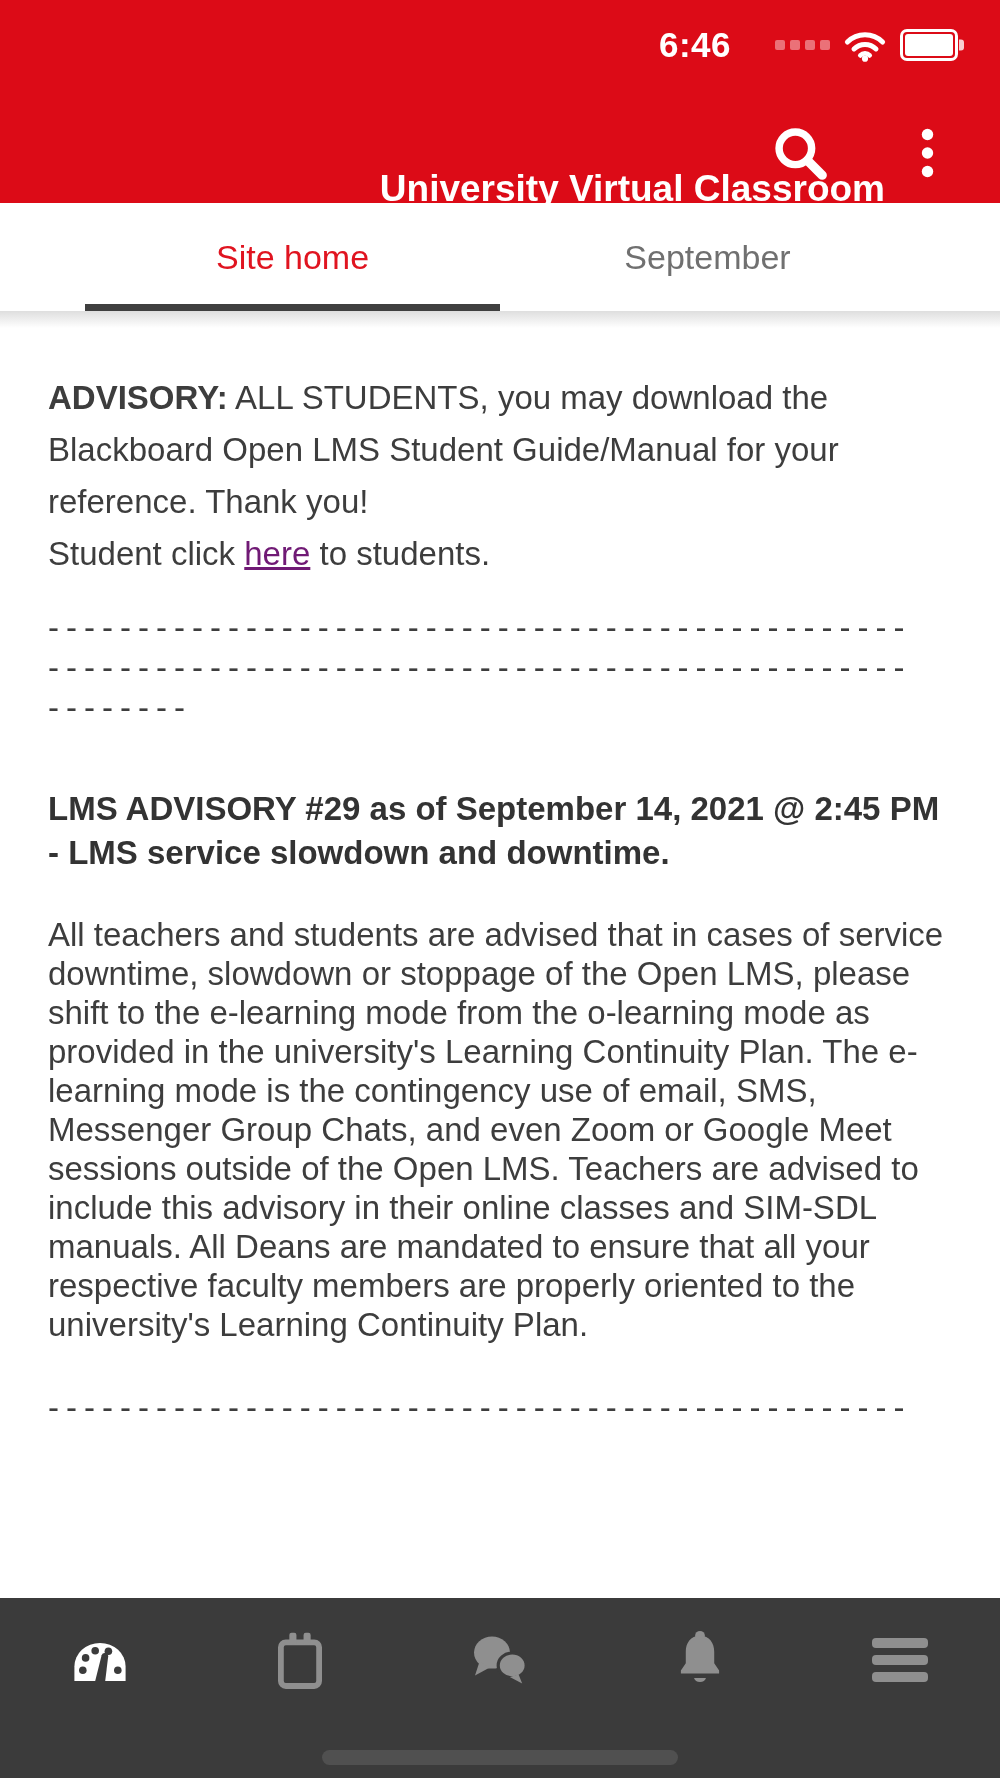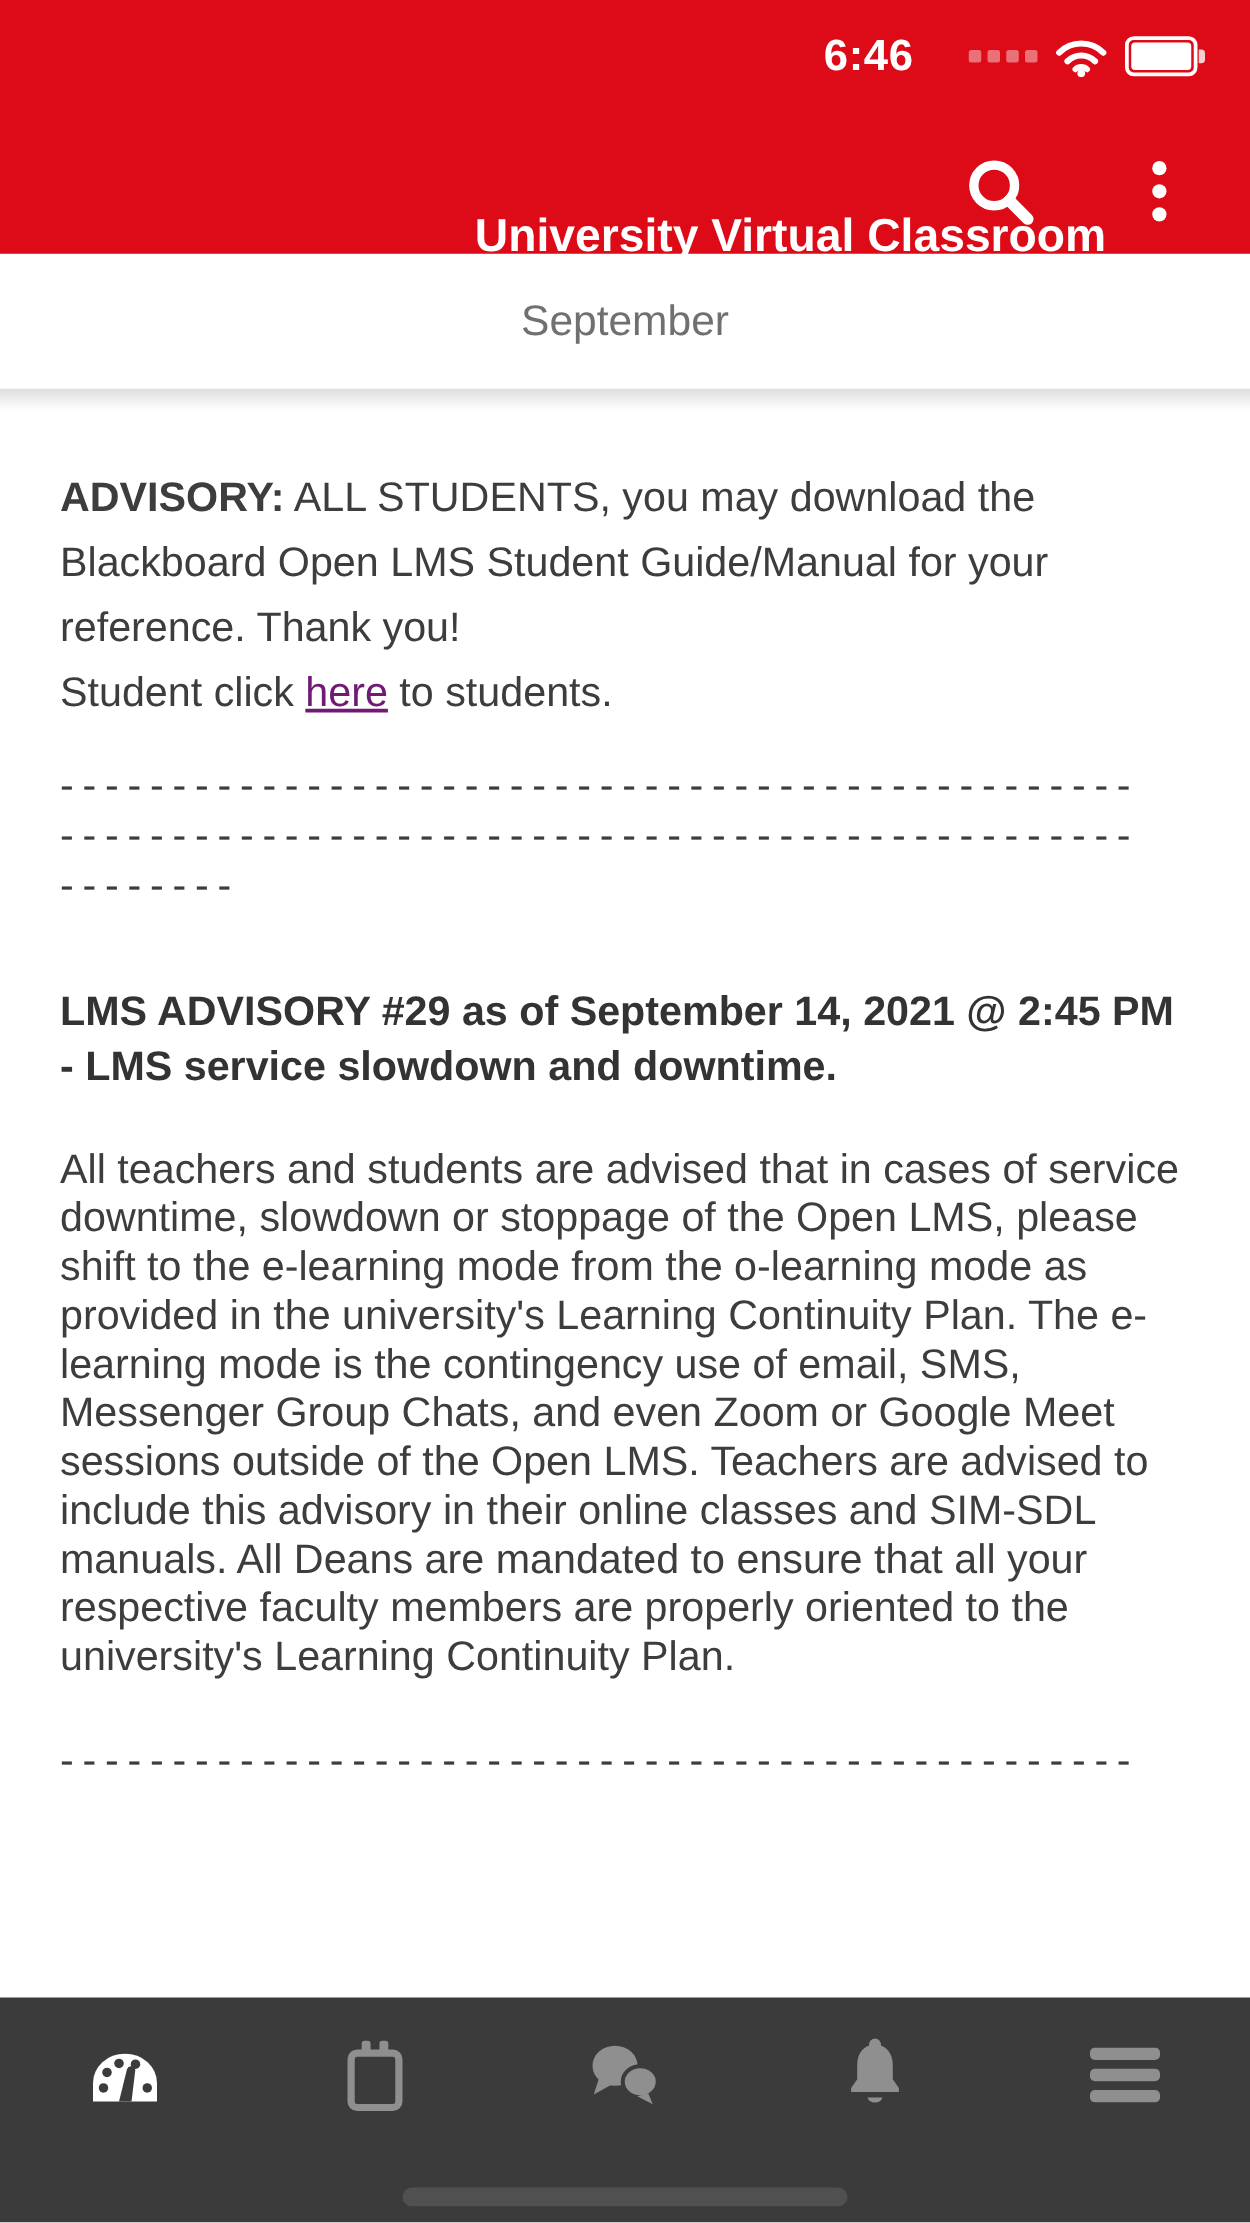--- a/index.html
+++ b/index.html
@@ -145,20 +145,23 @@
         <svg width="13" height="50" viewBox="0 0 13 50">
           <circle cx="6.5" cy="6.5" r="5.7" fill="#ffffff"></circle>
           <circle cx="6.5" cy="25" r="5.7" fill="#ffffff"></circle>
           <circle cx="6.5" cy="43.5" r="5.7" fill="#ffffff"></circle>
         </svg>
       </button>
     </div>
   </header>
 
   <nav class="tabbar">
+    <button class="tab active">
+      <span>Site home</span>
+    </button>
     <button class="tab">
       <span>September</span>
     </button>
   </nav>
   <div class="tab-shadow"></div>
 
   <main class="content">
     <p class="lead"><strong>ADVISORY:</strong><span> ALL STUDENTS, you may download the Blackboard Open LMS Student Guide/Manual for your reference. Thank you!</span><br>
       <span>Student click </span><a href="#" class="download-link">here</a><span> to students.</span>
     </p>

